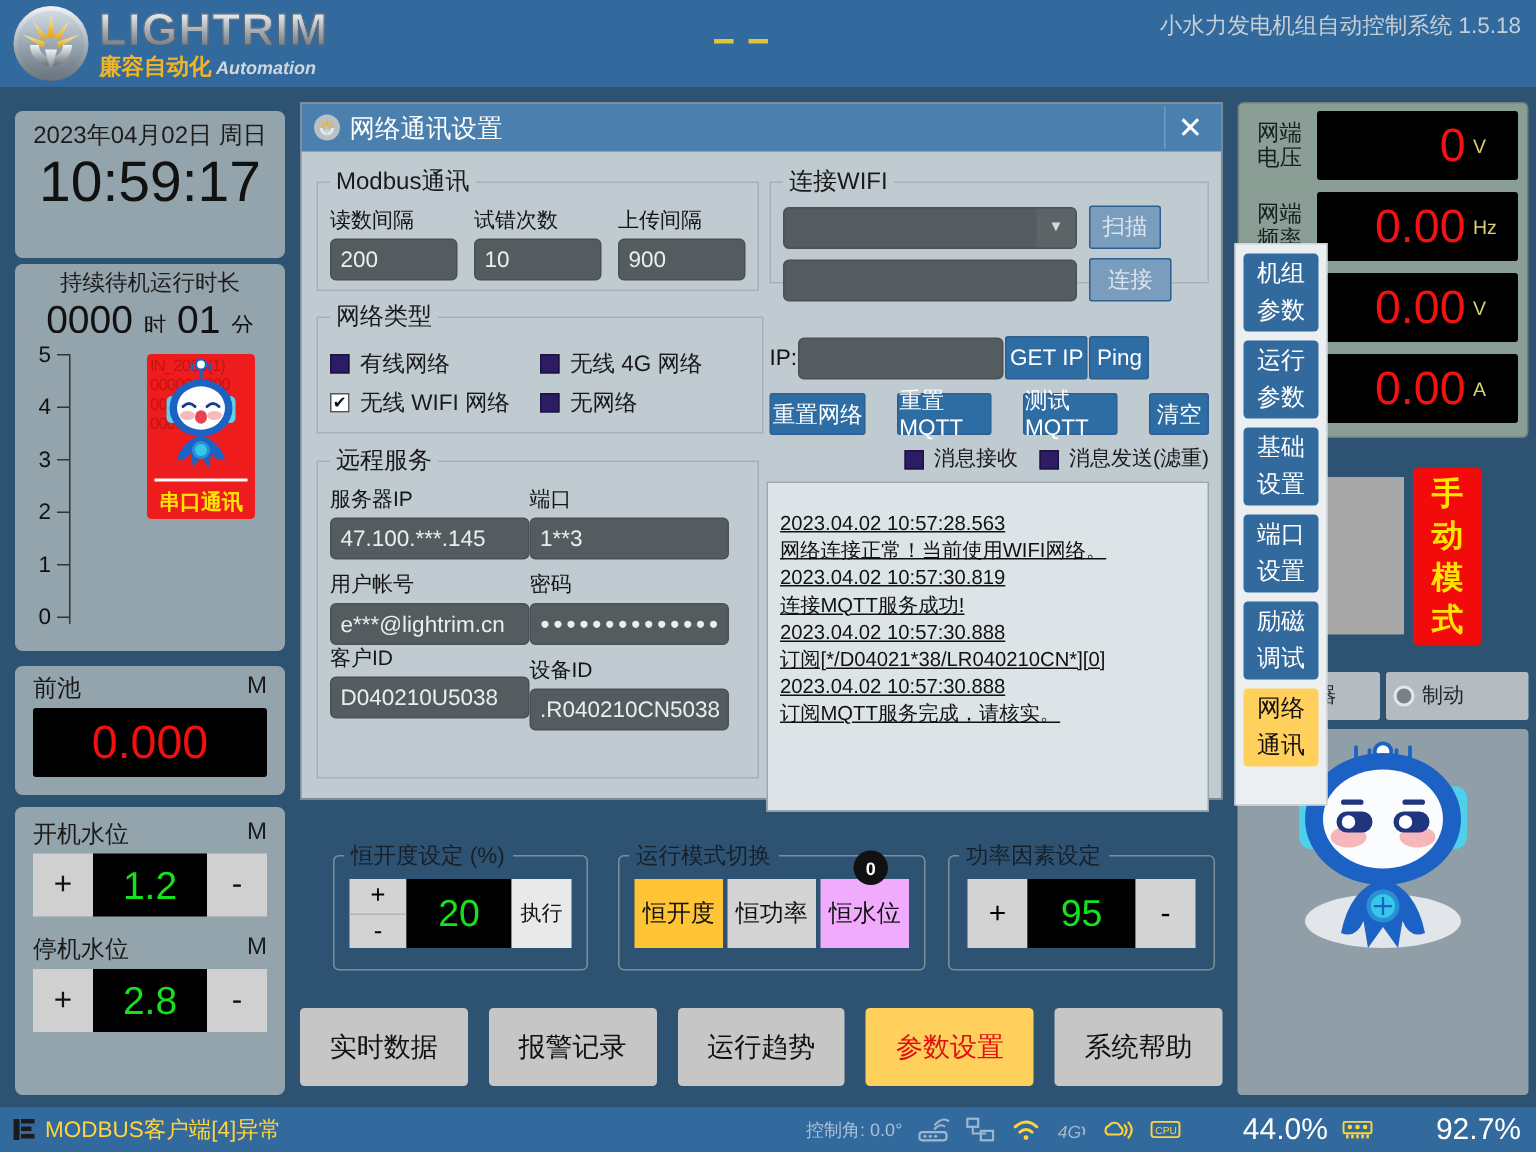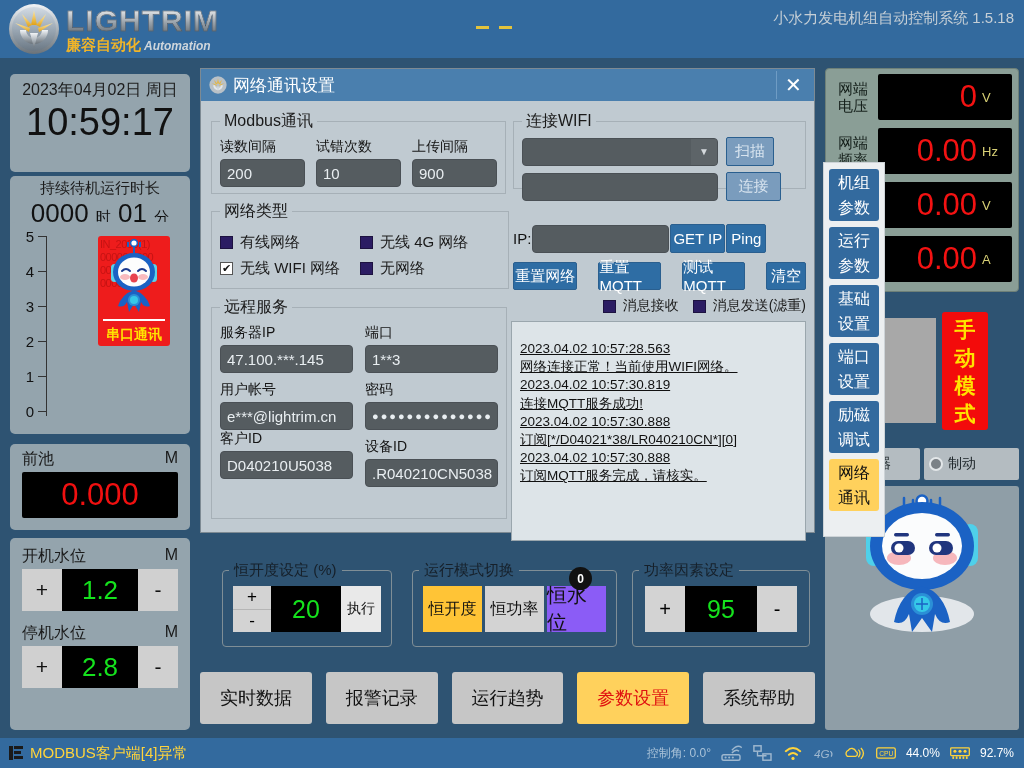--- a/index.html
+++ b/index.html
@@ -144,21 +144,21 @@
   .navbtn.active { background:#ffd15c; color:#e01010; }
 
   
   #statusbar { position:absolute; left:0; top:738px; width:1024px; height:30px;
       background:#336a9e; display:flex; align-items:center; }
   #status-left { display:flex; align-items:center; padding-left:8px; }
   #status-text { color:#ffd43b; font-size:15px; margin-left:6px; }
   #status-right { margin-left:auto; display:flex; align-items:center; padding-right:10px; gap:9px; }
   #status-angle { color:#a9c2d8; font-size:12px; }
   .sicon { width:22px; height:18px; }
-  .spct { color:#fff; font-size:12px; }
+  .spct { color:#fff; font-size:20px;margin-left:32px; }
 </style>
 </head>
 <body>
 
 <div id="header">
   <div id="logo-wrap">
     <div id="logo-mark">
       <svg width="52" height="52" viewBox="0 0 52 52">
         <defs>
           <linearGradient id="lgSilver" x1="0" y1="0" x2="0" y2="1">
@@ -349,21 +349,21 @@
         <div class="cb-row">
           <span class="cbx"></span>
           <span>无网络</span>
         </div>
       </div>
     </div>
   </fieldset>
 
   <fieldset class="grp" style="position:absolute;left:10px;top:228px;width:295px;height:222px">
     <legend>远程服务</legend>
-    <div style="display:flex;gap:12px;margin-top:2px">
+    <div style="display:flex;margin-top:2px">
       <div style="width:133px">
         <div class="fld-label">服务器IP</div>
         <div class="tbox">47.100.***.145</div>
         <div class="fld-label" style="margin-top:8px">用户帐号</div>
         <div class="tbox">e***@lightrim.cn</div>
         <div class="fld-label" style="margin-top:0">客户ID</div>
         <div class="tbox">D040210U5038</div>
       </div>
       <div style="width:133px">
         <div class="fld-label">端口</div>
@@ -543,21 +543,21 @@
     </div>
   </fieldset>
 
   <fieldset class="ctrl" style="left:212px;top:12px;width:205px">
     <legend>运行模式切换</legend>
     <div style="position:absolute;right:24px;top:-13px;width:23px;height:23px;border-radius:50%;
           background:#111;color:#fff;font-size:12px;display:flex;align-items:center;justify-content:center;font-weight:bold">0</div>
     <div style="display:flex;margin:6px 10px 0 10px;height:46px;gap:3px">
       <div style="flex:1;background:#ffc436;display:flex;align-items:center;justify-content:center;font-size:16px;color:#111;cursor:pointer">恒开度</div>
       <div style="flex:1;background:#d3d3d3;display:flex;align-items:center;justify-content:center;font-size:16px;color:#111;cursor:pointer">恒功率</div>
-      <div style="flex:1;background:#8b5cf6;display:flex;align-items:center;justify-content:center;font-size:20px;color:#111;cursor:pointer">恒水位</div>
+      <div style="flex:1;background:#f0abfc;display:flex;align-items:center;justify-content:center;font-size:16px;color:#111;cursor:pointer">恒水位</div>
     </div>
   </fieldset>
 
   <fieldset class="ctrl" style="left:432px;top:12px;width:178px">
     <legend>功率因素设定</legend>
     <div style="display:flex;margin:6px 12px 0 12px;height:46px">
       <div style="width:40px;background:#d3d3d3;display:flex;align-items:center;justify-content:center;font-size:20px;cursor:pointer">+</div>
       <div style="flex:1;background:#000;color:#15e21d;font-size:25px;display:flex;align-items:center;justify-content:center">95</div>
       <div style="width:40px;background:#d3d3d3;display:flex;align-items:center;justify-content:center;font-size:20px;cursor:pointer">-</div>
     </div>

